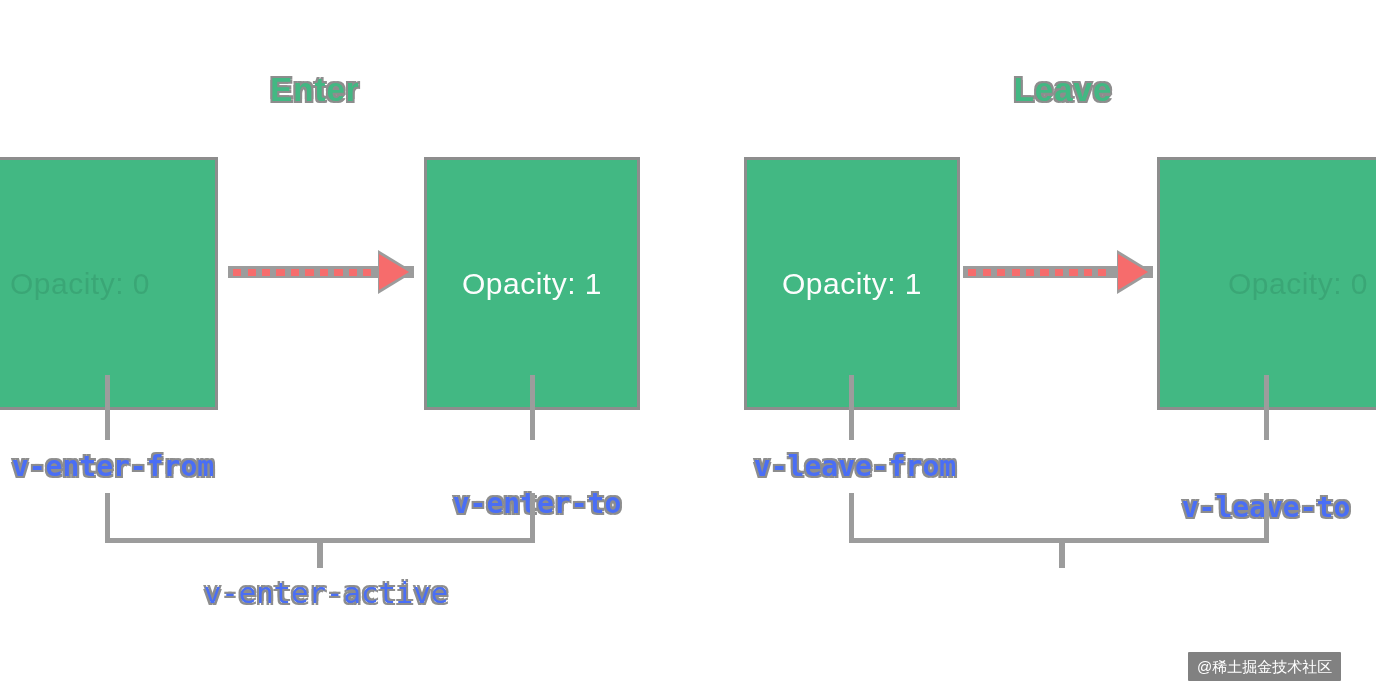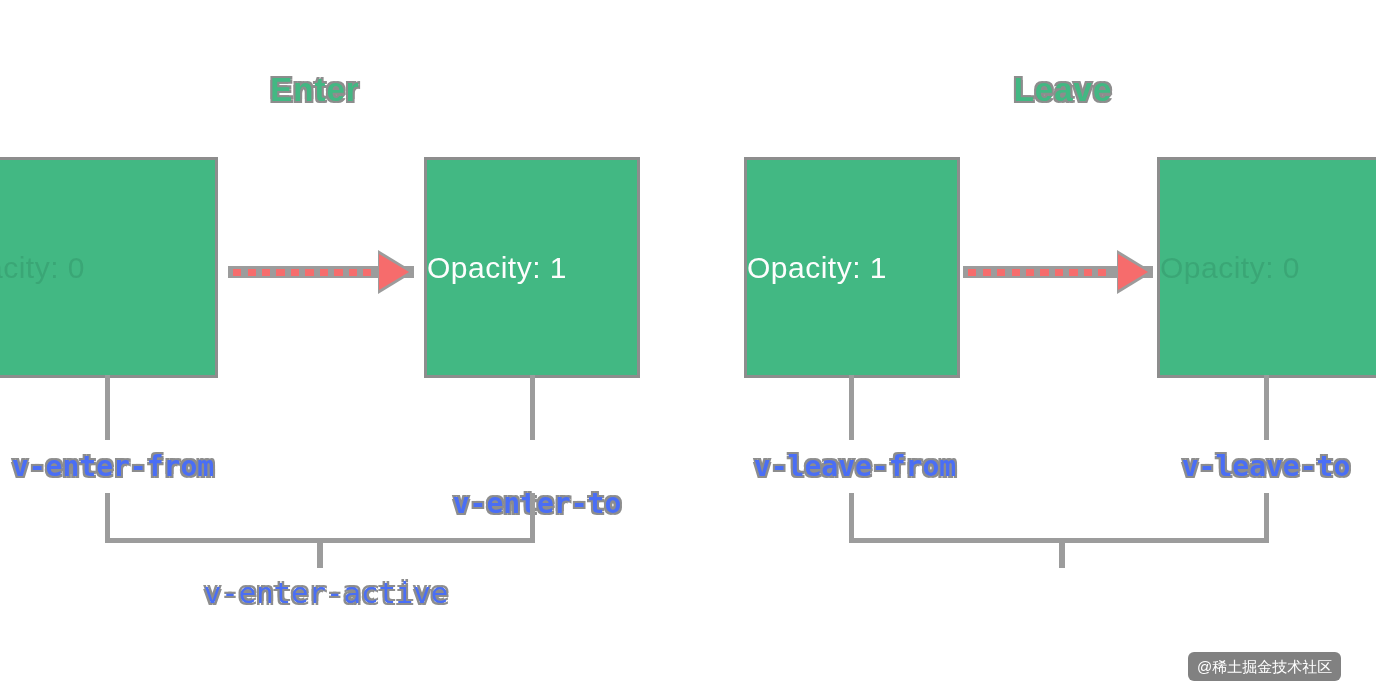--- a/index.html
+++ b/index.html
@@ -15,24 +15,24 @@
     font-weight:bold;font-size:33px;letter-spacing:1px;
     color:var(--green);
     text-shadow:2px 2px 0 var(--gray-shadow),-2px -2px 0 var(--gray-shadow),
                 2px -2px 0 var(--gray-shadow),-2px 2px 0 var(--gray-shadow);
     white-space:nowrap;
   }
   .enter-title{left:315px;}
   .leave-title{left:1063px;}
 
   .box{
-    position:absolute;top:160px;height:215px;
+    position:absolute;top:160px;height:247px;
     background:var(--green);
     box-shadow:0 0 0 3px var(--gray-shadow);
-    display:flex;align-items:center;justify-content:flex-start;
+    display:flex;align-items:center;justify-content:center;
   }
   .box1{left:-55px;width:270px;}
   .box2{left:427px;width:210px;}
   .box3{left:747px;width:210px;}
   .box4{left:1160px;width:276px;}
   .box-label{
     font-size:30px;font-weight:500;color:#fdfdfd;
     white-space:nowrap;letter-spacing:0.5px;
   }
   .box-label[data-faded="true"]{color:rgba(0,40,25,0.12);}
@@ -61,21 +61,21 @@
   .c1{left:105px;} .c2{left:530px;} .c3{left:849px;} .c4{left:1264px;}
 
   .cls-label{
     position:absolute;top:450px;transform:translateX(-50%);
     font-family:"DejaVu Sans Mono", monospace;
     font-weight:bold;font-size:28px;color:var(--blue);white-space:nowrap;
     text-shadow:2px 2px 0 var(--gray-shadow),-2px -2px 0 var(--gray-shadow),
                 2px -2px 0 var(--gray-shadow),-2px 2px 0 var(--gray-shadow);
   }
   .l-enter-from{left:113px;} .l-enter-to{left:537px;margin-top:37px;}
-  .l-leave-from{left:855px;} .l-leave-to{left:1266px;}
+  .l-leave-from{left:855px;} .l-leave-to{left:1266px;margin-top:41px;}
 
   .bracket-v{top:493px;height:45px;}
   .bracket-h{position:absolute;top:538px;height:5px;background:var(--gray-line);}
   .bh-enter{left:105px;width:430px;}
   .bh-leave{left:849px;width:420px;}
   .bracket-stub{position:absolute;top:541px;width:6px;height:27px;background:var(--gray-line);}
   .stub-enter{left:317px;} .stub-leave{left:1059px;}
 
   .active-label{
     position:absolute;top:576px;transform:translateX(-50%);
@@ -83,21 +83,21 @@
     font-weight:normal;font-size:29px;color:var(--blue);white-space:nowrap;
     text-shadow:2px 2px 0 var(--gray-shadow),-2px -2px 0 var(--gray-shadow),
                 2px -2px 0 var(--gray-shadow),-2px 2px 0 var(--gray-shadow);
   }
   .a-enter{left:326px;} .a-leave{left:1058px;}
 
   .watermark{
     position:absolute;left:1188px;top:652px;
     background:rgba(25,25,25,0.55);
     color:#ffffff;font-size:15px;line-height:1;
-    padding:7px 9px;border-radius:6px;white-space:nowrap;
+    padding:7px 9px;border-radius:1px;white-space:nowrap;
   }
 </style>
 </head>
 <body>
 
 <div id="stage">
 
   <div class="title enter-title">Enter</div>
 
   <div class="box box1">

